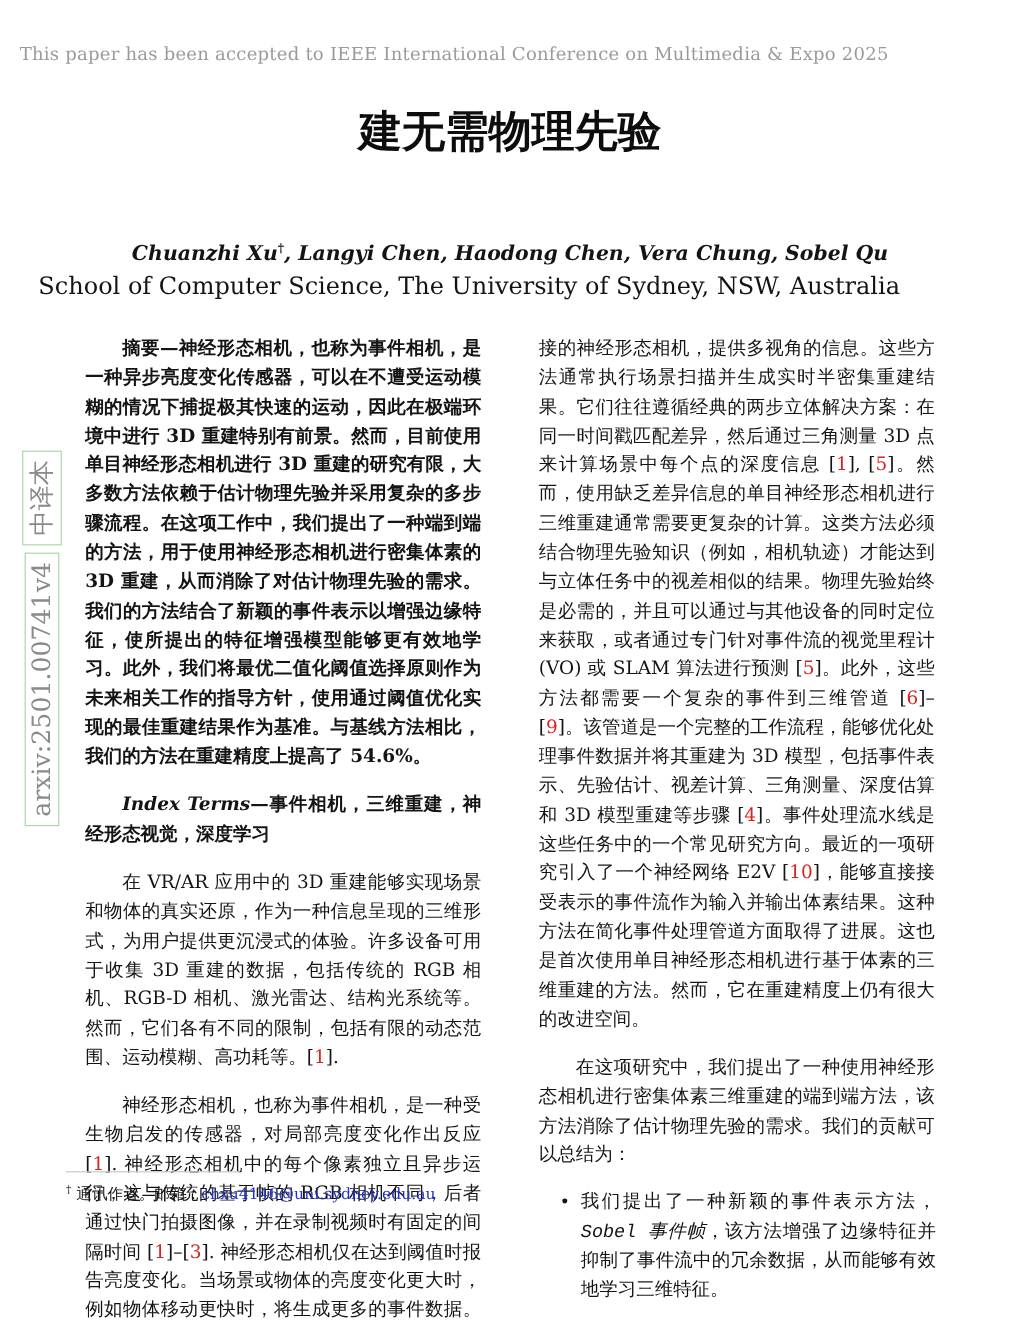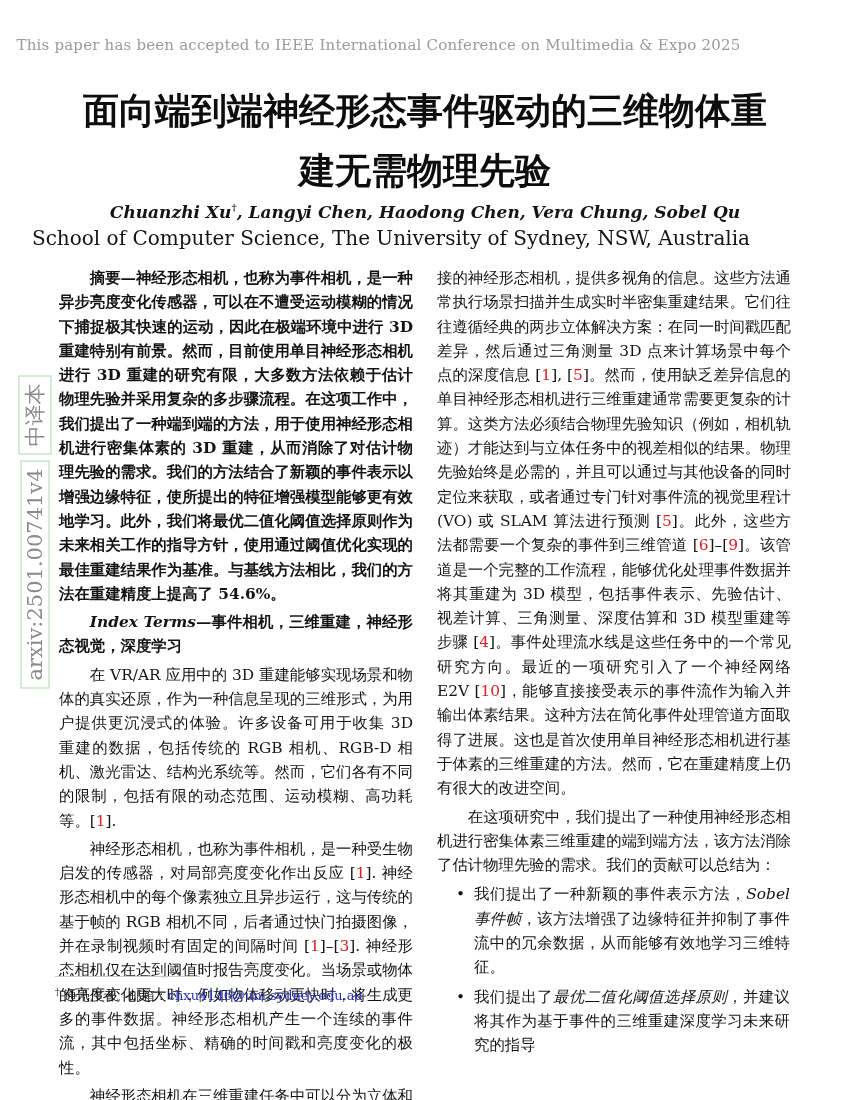--- a/index.html
+++ b/index.html
@@ -24,34 +24,34 @@
   .affiliation-line{
     position:absolute;top:226px;left:0;width:782px;text-align:center;
     font-size:20px;
   }
   .col{
     position:absolute;top:262px;width:362px;font-size:15.4px;
     line-height:24.3px;text-align:justify;text-justify:inter-ideograph;
   }
   .col-left{left:55px;}
   .col-right{left:433px;}
-  .col p{margin:4px;text-indent:2em;}
+  .col p{margin:16px;text-indent:2em;}
   .col p.noindent{text-indent:0;}
   .abstract-par{font-weight:700;}
   .abstract-par .abstract-label{font-weight:700;}
   .index-par{font-weight:700;}
   .index-par .it-label{font-style:italic;}
   .section-heading{
     text-align:center;margin:11px 0 8px 0;font-size:16px;
   }
   .section-heading .sec-num{margin-right:6px;}
   .cite{color:#dd2020;}
   .ital{font-style:italic;}
   .contrib-list{margin:4px 0 0 0;padding:0 0 0 36px;list-style:none;}
-  .contrib-list li{position:relative;margin:5px;}
+  .contrib-list li{position:relative;margin:15px;font-family:Liberation Mono, monospace;}
   .contrib-list li::before{
     content:"\2022";position:absolute;left:-18px;top:0;color:#141414;
   }
   .footnote-rule{
     position:absolute;top:976px;left:55px;width:145px;
     border-top:1px solid #c9c9c9;height:0;
   }
   .footnote{
     position:absolute;top:983px;left:55px;width:370px;font-size:13px;
     line-height:18px;
@@ -72,21 +72,20 @@
 <body>
 
 <div class="header-note">This paper has been accepted to IEEE International Conference on Multimedia &amp; Expo 2025</div>
 
 <div class="arxiv-sidebar">
   <span class="arxiv-box">arxiv:2501.00741v4</span>
   <span class="arxiv-box">中译本</span>
 </div>
 
 <div class="paper-title">
-  <div>面向端到端神经形态事件驱动的三维物体重</div>
   <div>建无需物理先验</div>
 </div>
 
 <div class="authors-line">
   <span>Chuanzhi Xu</span><sup>†</sup><span>, Langyi Chen, Haodong Chen, Vera Chung, Sobel Qu</span>
 </div>
 
 <div class="affiliation-line">School of Computer Science, The University of Sydney, NSW, Australia</div>
 
 <div class="col col-left">

